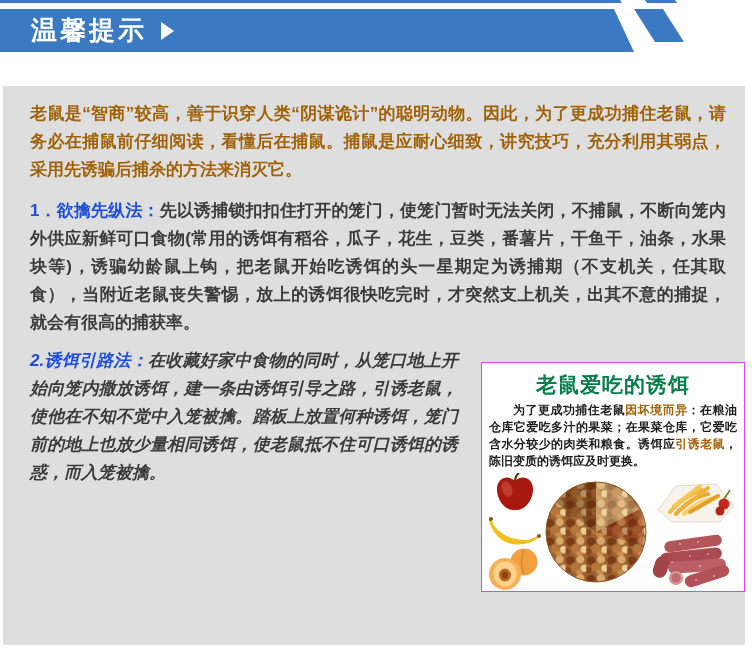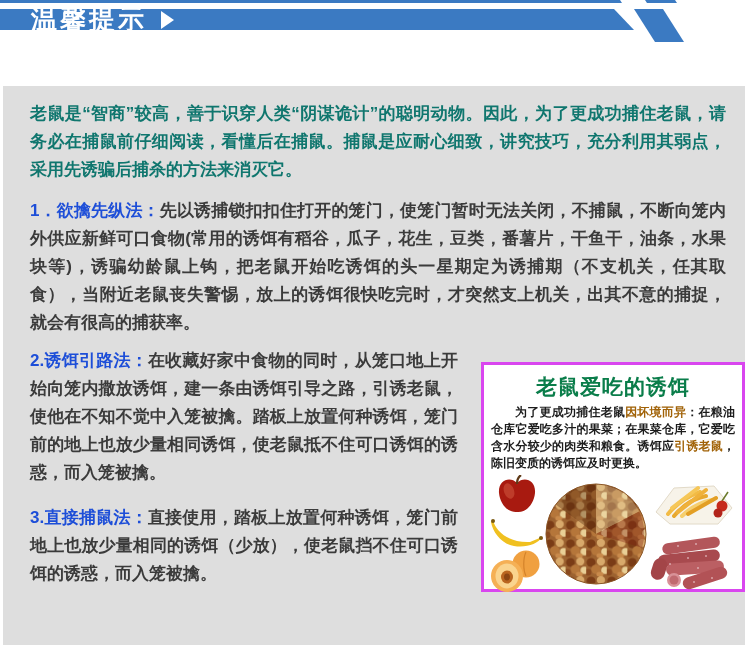--- a/index.html
+++ b/index.html
@@ -13,21 +13,21 @@
   
   .hdr-topline {
     position:absolute; top:0; left:0; width:752px; height:3px; background:#3b7ac2;
     clip-path:polygon(0 0, 620px 0, 622px 100%, 0 100%);
   }
   .hdr-topline-stripe {
     position:absolute; top:0; left:0; width:752px; height:3px; background:#3b7ac2;
     clip-path:polygon(645px 0, 675px 0, 677px 100%, 647px 100%);
   }
   .hdr-bar {
-    position:absolute; top:9px; left:0; width:752px; height:21px; background:#3b7ac2;
+    position:absolute; top:9px; left:0; width:752px; height:43px; background:#3b7ac2;
     clip-path:polygon(0 0, 614px 0, 634px 100%, 0 100%);
     display:flex; align-items:center;
   }
   .hdr-bar-stripe {
     position:absolute; top:9px; left:0; width:752px; height:33px; background:#3b7ac2;
     clip-path:polygon(634px 0, 663px 0, 684px 100%, 655px 100%);
   }
   .hdr-title {
     color:#ffffff; font-size:26px; font-weight:bold; letter-spacing:3px;
     margin-left:31px; line-height:33px;
@@ -36,32 +36,32 @@
     width:0; height:0; margin-left:14px; margin-top:1px;
     border-left:13px solid #ffffff; border-top:9px solid transparent; border-bottom:9px solid transparent;
   }
 
   
   .panel {
     position:absolute; left:3px; top:86px; width:742px; height:559px;
     background:#dedede; padding:14px 0 0 27px;
   }
   .para { font-size:17px; line-height:28px; font-weight:bold; text-align:justify; }
-  .intro { color:#0f766e; width:696px; }
+  .intro { color:#a16207; width:696px; }
   .sec1 { margin-top:13px; width:696px; color:#3b3b3b; }
   .sec-label { color:#1d4ed8; }
   .columns { display:flex; justify-content:space-between; margin-top:10px; width:715px; }
-  .left-col { width:428px; }
+  .left-col { width:428px;font-style:italic; }
   .sec2, .sec3 { color:#3b3b3b; }
   .sec3 { margin-top:17px; }
 
   
   .card {
     width:264px; height:230px; margin-top:15px;
-    background:#ffffff; border:3px solid #d946ef;
+    background:#ffffff; border:1px solid #d946ef;
   }
   .card-title {
     text-align:center; color:#0a7d4a; font-size:21px; font-weight:bold;
     letter-spacing:1px; margin-top:9px; line-height:26px;
   }
   .card-para {
     margin:4px 7px 0 7px; font-size:12px; line-height:17px; font-weight:bold;
     color:#1c1c1c; text-align:justify; text-indent:2em;
   }
   .hl { color:#a16207; }
@@ -86,21 +86,20 @@
   <div class="panel">
 
     <p class="para intro">老鼠是“智商”较高，善于识穿人类“阴谋诡计”的聪明动物。因此，为了更成功捕住老鼠，请务必在捕鼠前仔细阅读，看懂后在捕鼠。捕鼠是应耐心细致，讲究技巧，充分利用其弱点，采用先诱骗后捕杀的方法来消灭它。</p>
 
     <p class="para sec1"><span class="sec-label">1．欲擒先纵法：</span><span>先以诱捕锁扣扣住打开的笼门，使笼门暂时无法关闭，不捕鼠，不断向笼内外供应新鲜可口食物(常用的诱饵有稻谷，瓜子，花生，豆类，番薯片，干鱼干，油条，水果块等)，诱骗幼龄鼠上钩，把老鼠开始吃诱饵的头一星期定为诱捕期（不支机关，任其取食），当附近老鼠丧失警惕，放上的诱饵很快吃完时，才突然支上机关，出其不意的捕捉，就会有很高的捕获率。</span></p>
 
     <div class="columns">
 
       <div class="left-col">
         <p class="para sec2"><span class="sec-label">2.诱饵引路法：</span><span>在收藏好家中食物的同时，从笼口地上开始向笼内撒放诱饵，建一条由诱饵引导之路，引诱老鼠，使他在不知不觉中入笼被擒。踏板上放置何种诱饵，笼门前的地上也放少量相同诱饵，使老鼠抵不住可口诱饵的诱惑，而入笼被擒。</span></p>
-        <p class="para sec3"><span class="sec-label">3.直接捕鼠法：</span><span>直接使用，踏板上放置何种诱饵，笼门前地上也放少量相同的诱饵（少放），使老鼠挡不住可口诱饵的诱惑，而入笼被擒。</span></p>
       </div>
 
       <div class="card">
         <div class="card-title">老鼠爱吃的诱饵</div>
         <p class="card-para"><span>为了更成功捕住老鼠</span><span class="hl">因坏境而异</span><span>：在粮油仓库它爱吃多汁的果菜；在果菜仓库，它爱吃含水分较少的肉类和粮食。诱饵应</span><span class="hl">引诱老鼠</span><span>，陈旧变质的诱饵应及时更换。</span></p>
 
         <div class="foods">
 
           <div class="food-left">
             <svg width="44" height="40" viewBox="0 0 44 40">

